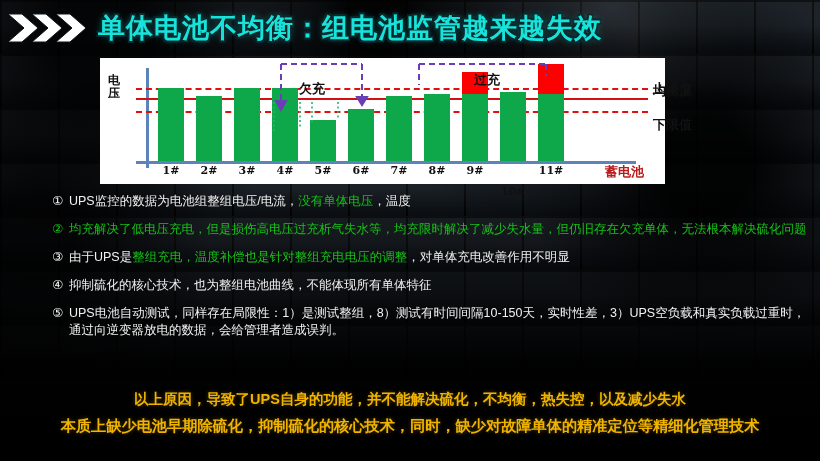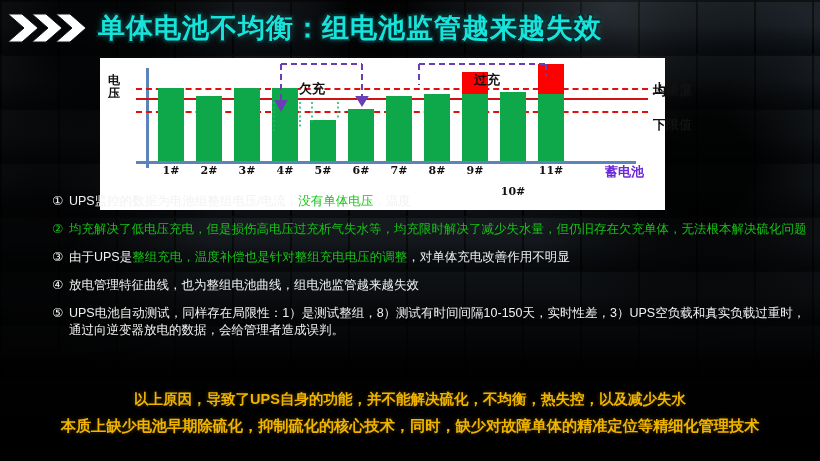--- a/index.html
+++ b/index.html
@@ -41,21 +41,21 @@
     position:absolute;left:98px;top:10px;
     font-size:27px;font-weight:bold;letter-spacing:1px;
     color:#18e3da;white-space:nowrap;
     text-shadow:
       -1.6px -1.6px 0 #0b2a2e, 1.6px -1.6px 0 #0b2a2e,
       -1.6px 1.6px 0 #0b2a2e, 1.6px 1.6px 0 #0b2a2e,
       0 0 7px rgba(24,227,218,0.45);
   }
   
   .chart-panel{
-    position:absolute;left:100px;top:58px;width:565px;height:152px;
+    position:absolute;left:100px;top:58px;width:565px;height:126px;
     background:#ffffff;
   }
   .axis-y-label{
     position:absolute;left:6px;top:16px;width:16px;
     font-family:"DejaVu Serif","Liberation Serif",serif;
     font-size:12px;font-weight:bold;color:#111;line-height:13px;
     word-break:break-all;text-align:center;
   }
   .axis-y-line{position:absolute;left:46px;top:10px;width:3px;height:100px;background:#5b84b8;}
   .axis-x-line{position:absolute;left:36px;top:103px;width:500px;height:2.5px;background:#5b84b8;}
@@ -73,21 +73,21 @@
     font-size:13px;font-weight:bold;color:#111;white-space:nowrap;
   }
   .xtick{
     position:absolute;top:106px;width:36px;text-align:center;
     font-family:"DejaVu Serif","Liberation Serif",serif;
     font-size:11px;font-weight:bold;color:#111;
   }
   .axis-x-title{
     position:absolute;left:505px;top:105px;
     font-family:"DejaVu Serif","Liberation Serif",serif;
-    font-size:13px;font-weight:bold;color:#6d28d9;white-space:nowrap;
+    font-size:13px;font-weight:bold;color:#b91c1c;white-space:nowrap;
   }
   .callout-label{
     position:absolute;
     font-family:"DejaVu Serif","Liberation Serif",serif;
     font-size:13px;font-weight:bold;color:#111;white-space:nowrap;
   }
   .anno-svg{position:absolute;left:0;top:0;width:565px;height:126px;pointer-events:none;}
   
   .bullets{position:absolute;left:52px;top:193px;width:760px;}
   .bullet{
@@ -232,21 +232,21 @@
       <div class="bullet green-item">
         <span class="num">②</span>
         <span class="txt"><span>均充解决了低电压充电，但是损伤高电压过充析气失水等，均充限时解决了减少失水量，但仍旧存在欠充单体，无法根本解决硫化问题</span></span>
       </div>
       <div class="bullet">
         <span class="num">③</span>
         <span class="txt"><span>由于UPS是</span><span class="g">整组充电，温度补偿也是针对整组充电电压的调整</span><span>，对单体充电改善作用不明显</span></span>
       </div>
       <div class="bullet">
         <span class="num">④</span>
-        <span class="txt"><span>放电管理特征曲线，也为整组电池曲线，组电池监管越来越失效</span></span>
+        <span class="txt"><span>抑制硫化的核心技术，也为整组电池曲线，不能体现所有单体特征</span></span>
       </div>
       <div class="bullet">
         <span class="num">⑤</span>
         <span class="txt"><span>UPS电池自动测试，同样存在局限性：1）是测试整组，8）测试有时间间隔10-150天，实时性差，3）UPS空负载和真实负载过重时，通过向逆变器放电的数据，会给管理者造成误判。</span></span>
       </div>
     </div>
 
   <div class="concl concl2">本质上缺少电池早期除硫化，抑制硫化的核心技术，同时，缺少对故障单体的精准定位等精细化管理技术</div>
   <div class="concl concl1">以上原因，导致了UPS自身的功能，并不能解决硫化，不均衡，热失控，以及减少失水</div>
 

